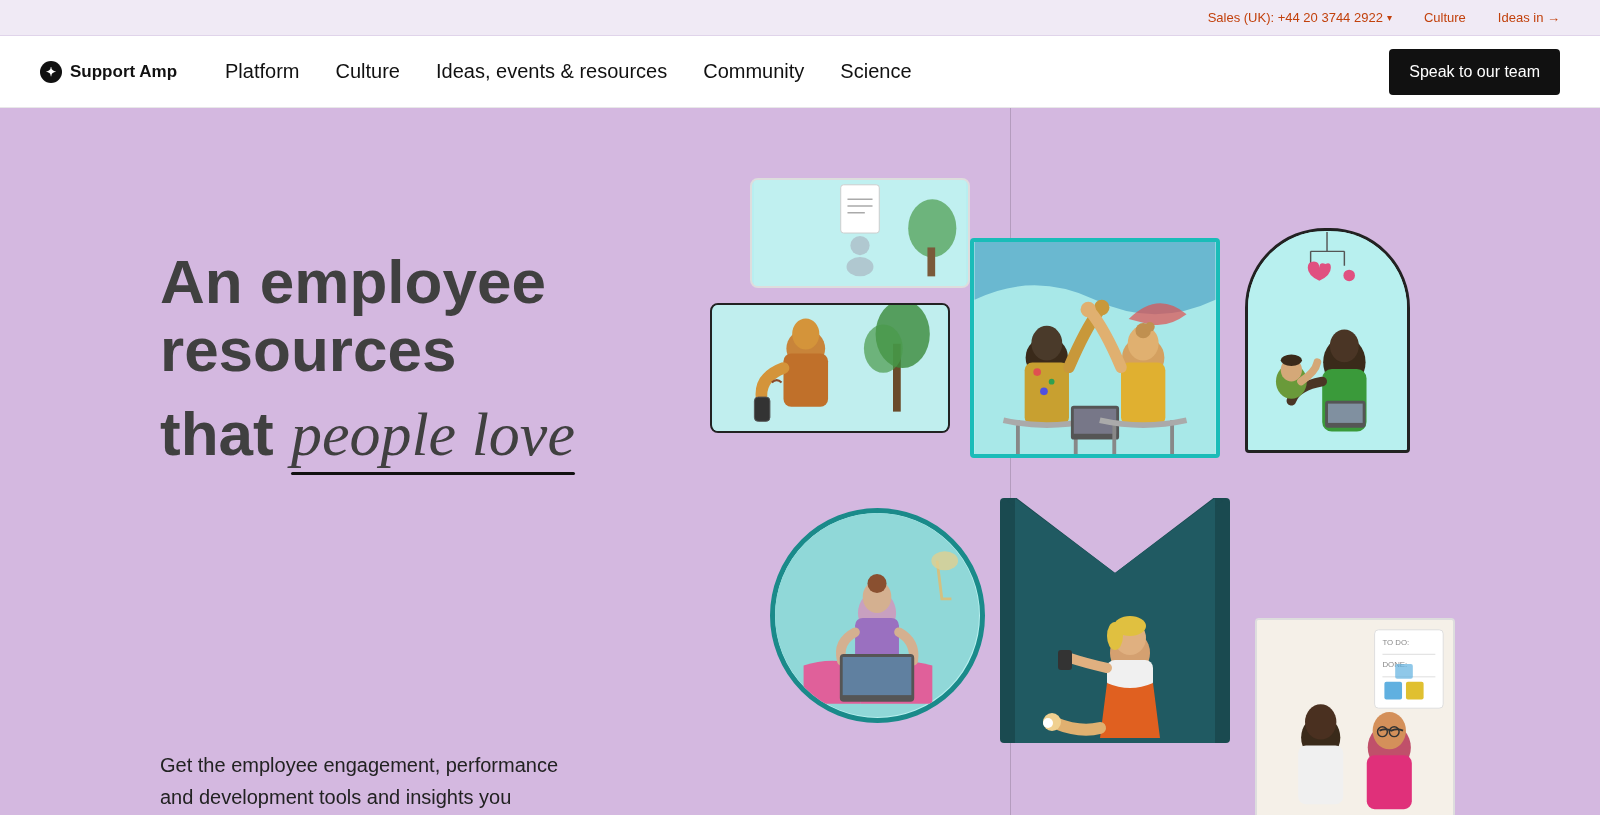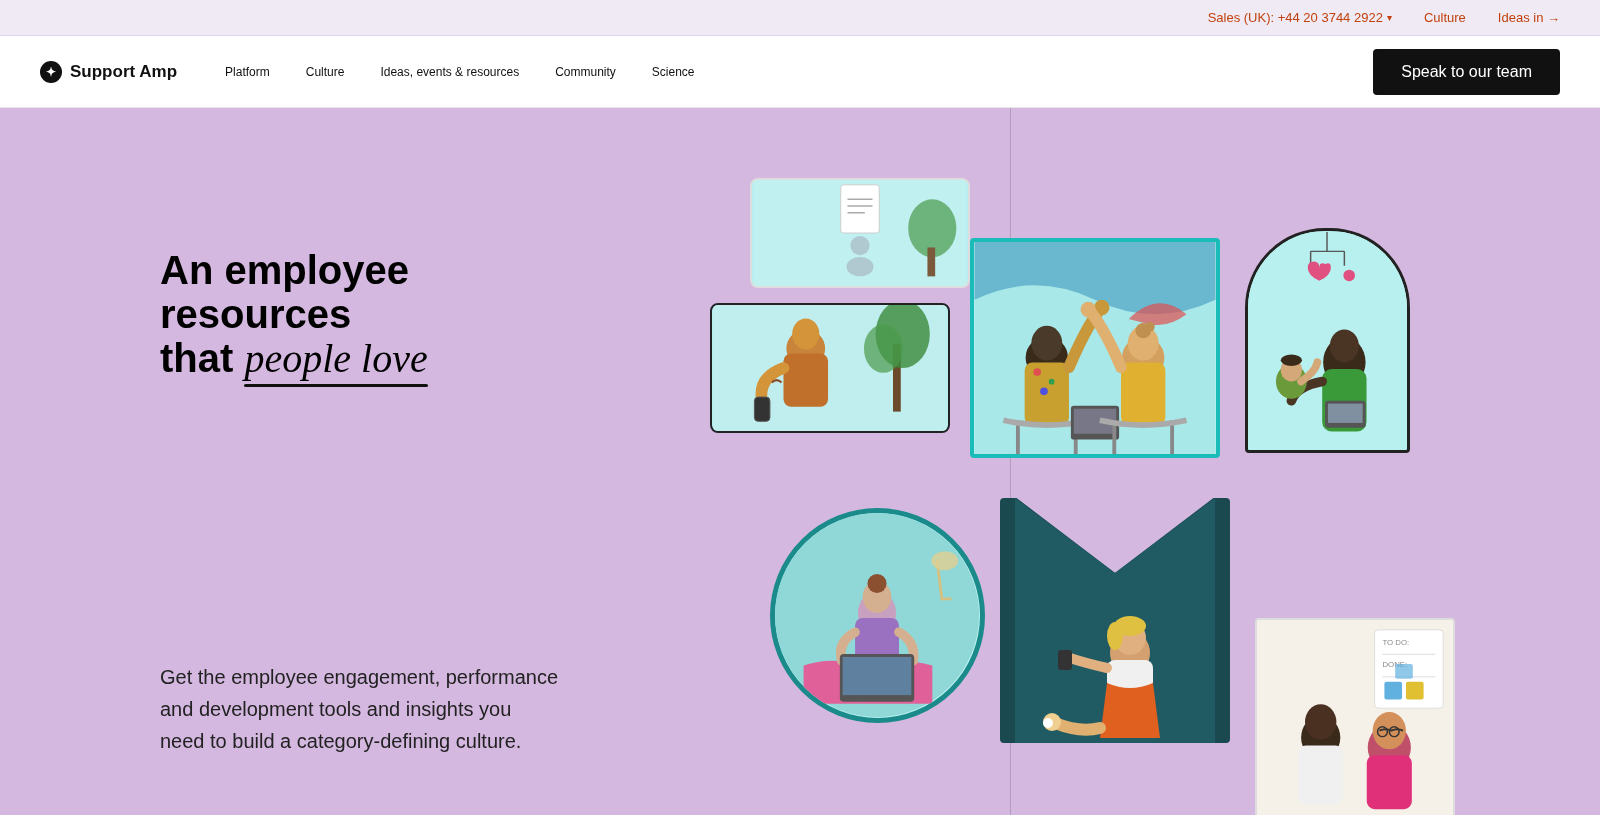--- a/index.html
+++ b/index.html
@@ -63,31 +63,31 @@
       font-size: 12px;
       font-weight: bold;
     }
     .nav-links {
       display: flex;
       align-items: center;
       gap: 36px;
       flex: 1;
     }
     .nav-link {
-      font-size: 12px;
+      font-size: 20px;
       color: #111;
       text-decoration: none;
       cursor: pointer;
       white-space: nowrap;
     }
     .cta-button {
       background: #111;
       color: #fff;
       border: none;
-      padding: 14px 28px;
+      padding: 14px 20px;
       font-size: 16px;
       font-weight: 500;
       border-radius: 4px;
       cursor: pointer;
       white-space: nowrap;
     }
 
     
     .hero {
       background: #d4b8e0;
@@ -98,33 +98,34 @@
       overflow: hidden;
     }
 
     .hero-left {
       flex: 0 0 520px;
       padding-top: 80px;
       z-index: 2;
     }
 
     .hero-title {
-      font-size: 40px;
+      font-size: 62px;
       font-weight: 800;
       line-height: 1.1;
-      color: #000000;
+      color: #404040;
       margin-bottom: 40px;
     }
 
     .hero-title .italic-part {
       font-style: italic;
       font-family: Georgia, 'Times New Roman', serif;
       font-weight: 400;
       position: relative;
       display: inline-block;
+      margin-top: 16px;
     }
     .hero-title .italic-part::after {
       content: '';
       position: absolute;
       bottom: -6px;
       left: 0;
       right: 0;
       height: 3px;
       background: #111;
       border-radius: 2px;

